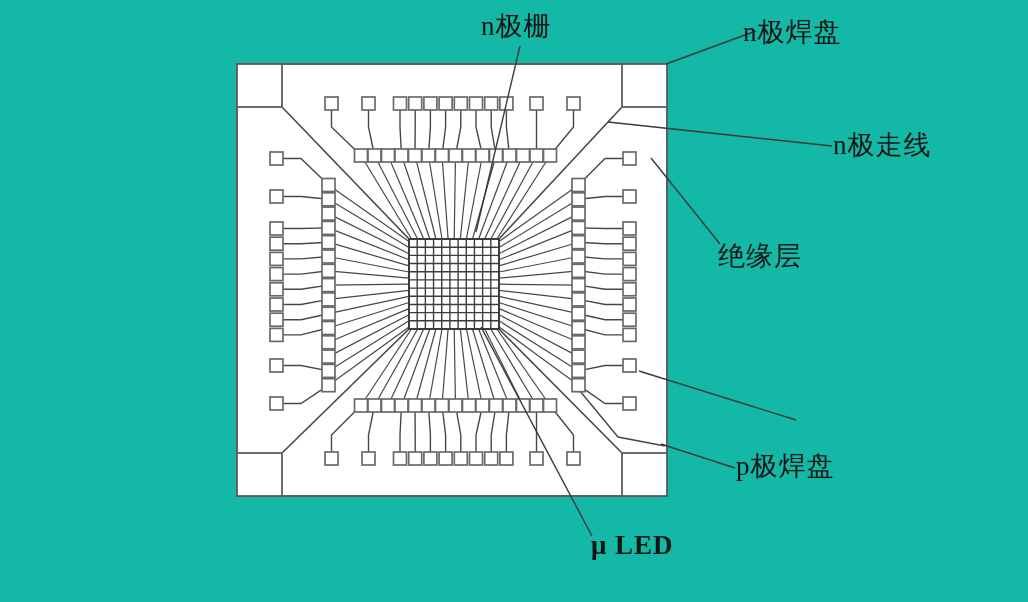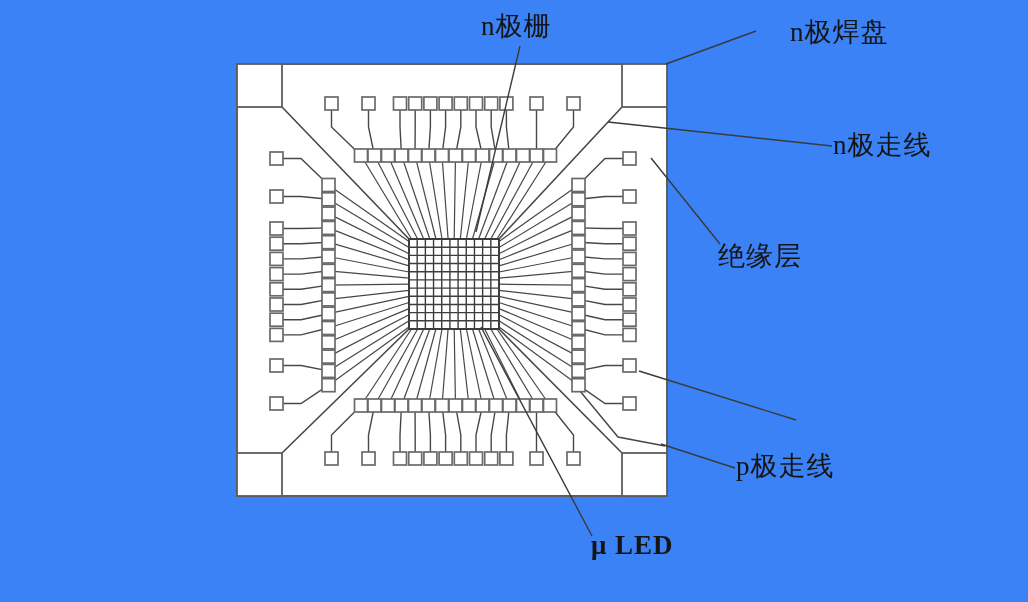--- a/index.html
+++ b/index.html
@@ -1,26 +1,26 @@
 <!DOCTYPE html>
 <html><head>
 <meta charset="utf-8">
 <style>
   html,body{margin:0;padding:0;background:#ffffff;}
   .stage{
-    position:relative;width:1028px;height:602px;background:#3b82f6;overflow:hidden;
+    position:relative;width:1028px;height:602px;background:#14b8a6;overflow:hidden;
     font-family:"Liberation Serif","DejaVu Serif",serif;
   }
   .stage svg{position:absolute;left:0;top:0;}
   .diagram-label{
     position:absolute;font-size:27px;line-height:1.2;color:#151515;
     letter-spacing:1px;white-space:nowrap;user-select:none;
   }
   .label-n-grid{left:481px;top:10px;}
-  .label-n-pad{left:790px;top:16px;font-family:Liberation Serif, serif;}
+  .label-n-pad{left:743px;top:16px;font-family:Liberation Serif, serif;}
   .label-n-trace{left:833px;top:129px;}
   .label-insulating{left:718px;top:240px;}
   .label-p-pad{left:798px;top:402px;}
   .label-p-trace{left:736px;top:450px;}
   .label-micro-led{left:591px;top:529px;font-weight:bold;}
 </style>
 </head>
 <body>
 
 <div class="stage">
@@ -298,15 +298,15 @@
         <line x1="796" y1="420" x2="639" y2="371" stroke="#3a3a3a" stroke-width="1.4"></line>
         <line x1="735" y1="468" x2="661" y2="444" stroke="#3a3a3a" stroke-width="1.4"></line>
         <line x1="592" y1="536" x2="481" y2="327" stroke="#3a3a3a" stroke-width="1.4"></line>
       </g>
     </svg>
 
   <div class="diagram-label label-n-grid">n极栅</div>
   <div class="diagram-label label-n-pad">n极焊盘</div>
   <div class="diagram-label label-n-trace">n极走线</div>
   <div class="diagram-label label-insulating">绝缘层</div>
-  <div class="diagram-label label-p-trace">p极走线</div>
+  <div class="diagram-label label-p-trace">p极焊盘</div>
   <div class="diagram-label label-micro-led">μ LED</div>
 </div>
 
 </body></html>

